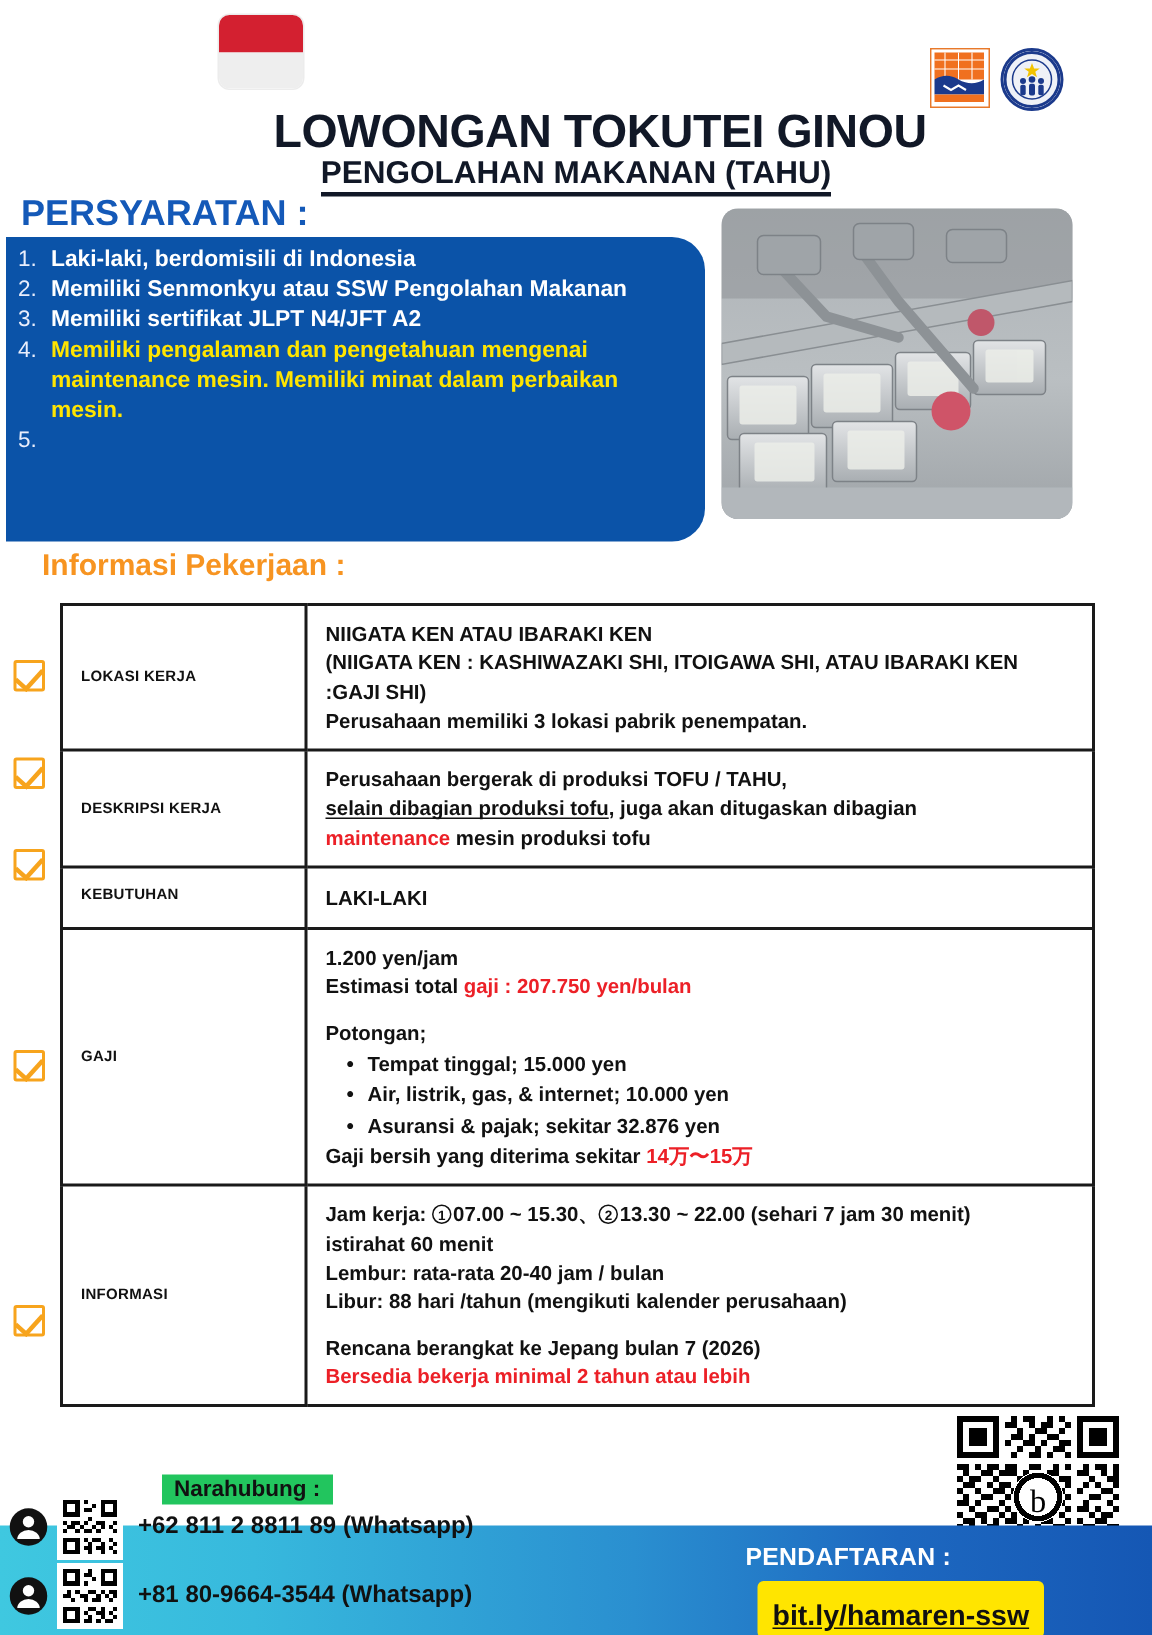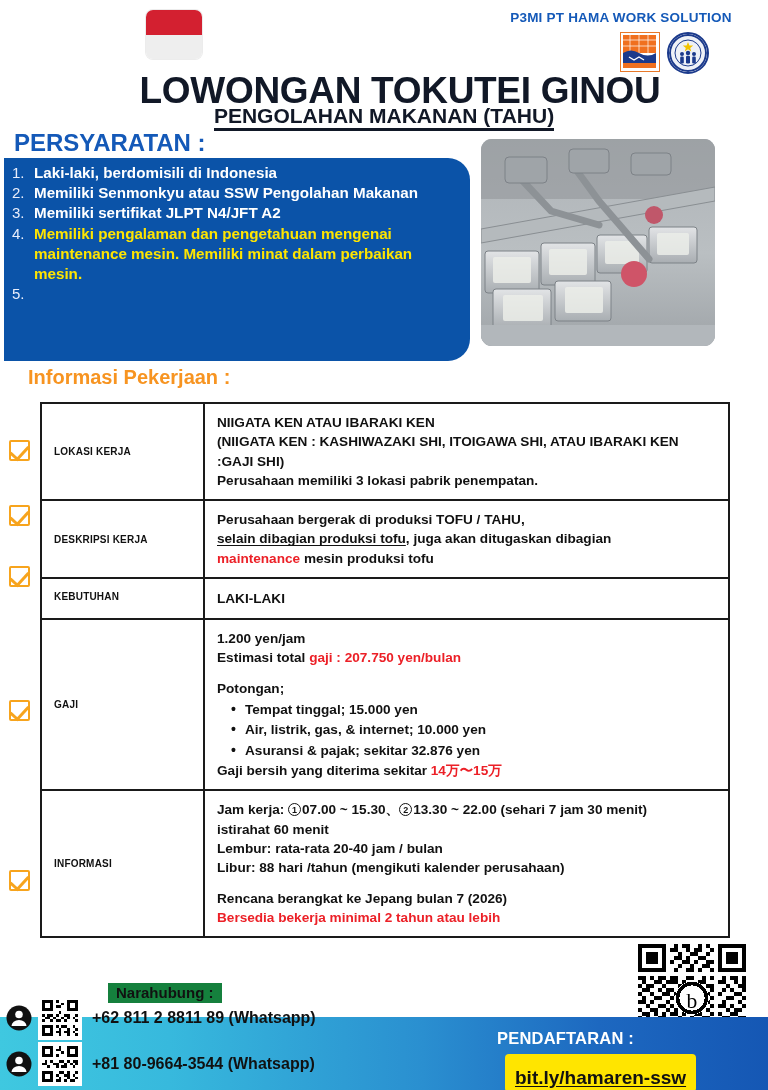--- a/index.html
+++ b/index.html
@@ -40,21 +40,21 @@
     border: 1.5px solid #e8792a; position: relative; overflow: hidden;
   }
   .logo-hws {
     width: 42px; height: 42px; border-radius: 50%;
     background: #f2f4f8; border: 2px solid #1b3a8c; position: relative; overflow: hidden;
   }
 
   .title-main {
     position: absolute; left: 0; top: 70px; width: 768px;
     text-align: center; color: #111827;
-    font-weight: bold; font-size: 37px; letter-spacing: -.3px; padding-left: 32px;
+    font-weight: bold; font-size: 31px; letter-spacing: -.3px; padding-left: 32px;
   }
   .title-sub {
     position: absolute; left: 0; top: 104px; width: 768px;
     text-align: center; color: #111827;
     font-weight: bold; font-size: 21px;
   }
   .title-sub span { border-bottom: 3px solid #111827; padding-bottom: 1px; }
 
   
   .persyaratan-label {
@@ -136,21 +136,21 @@
     background: linear-gradient(90deg,#3fc8e0 0%,#37b9dd 22%,#2a8fd0 55%,#1d68c0 78%,#1557b4 100%);
   }
   .contact-row { position: absolute; display: flex; align-items: center; }
   .person-icon { width: 26px; height: 26px; flex: 0 0 26px; }
   .qr-sm {
     width: 44px; height: 44px; margin-left: 6px; background: #fff;
     border: 1px solid #fff; flex: 0 0 44px;
   }
   .narahubung {
     position: absolute; left: 108px; top: 983px;
-    background: #15803d; color: #111; font-weight: bold; font-size: 15px;
+    background: #22c55e; color: #111; font-weight: bold; font-size: 15px;
     padding: 1px 8px 2px 8px;
   }
   .phone {
     margin-left: 10px; font-weight: bold; font-size: 16px; color: #111;
     white-space: nowrap;
     text-align: center;
   }
   .pendaftaran {
     position: absolute; left: 497px; top: 1029px;
     color: #ffffff; font-weight: bold; font-size: 16.5px; letter-spacing: .2px;
@@ -170,21 +170,20 @@
 <body>
 
 <div class="page">
 
 
   <div class="flag">
     <div class="red"></div>
     <div class="white"></div>
   </div>
 
-  <div class="p3mi">P3MI PT HAMA WORK SOLUTION</div>
 
   <div class="logos">
     <div class="logo-hama">
       <svg width="37" height="37" viewBox="0 0 37 37">
         <rect width="37" height="37" fill="#fff"></rect>
         <path d="M2 2 H35 V20 H2 Z" fill="#f0701f"></path>
         <g stroke="#fff" stroke-width="0.7" fill="none">
           <path d="M2 7 H35 M2 13 H35 M9 2 V20 M18 2 V20 M27 2 V20"></path>
         </g>
         <path d="M2 20 Q10 15 18 20 Q27 25 35 20 V30 H2 Z" fill="#1b3a8c"></path>

